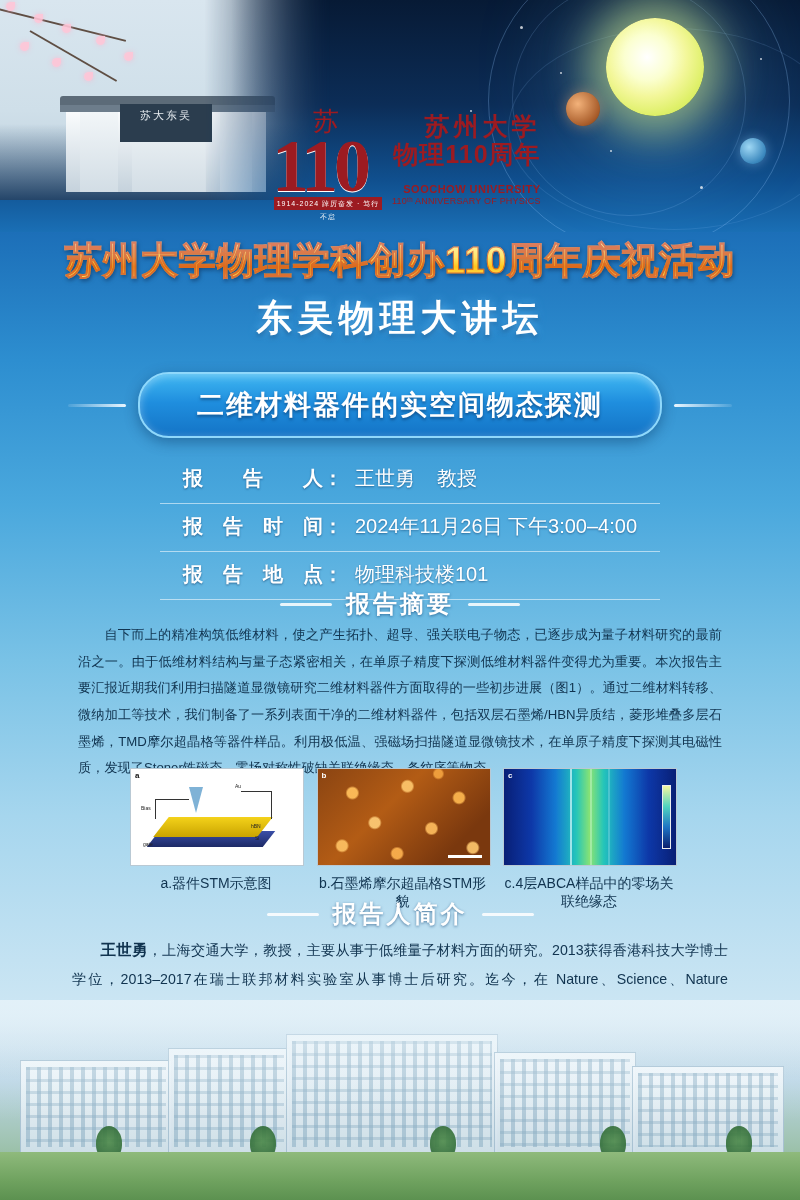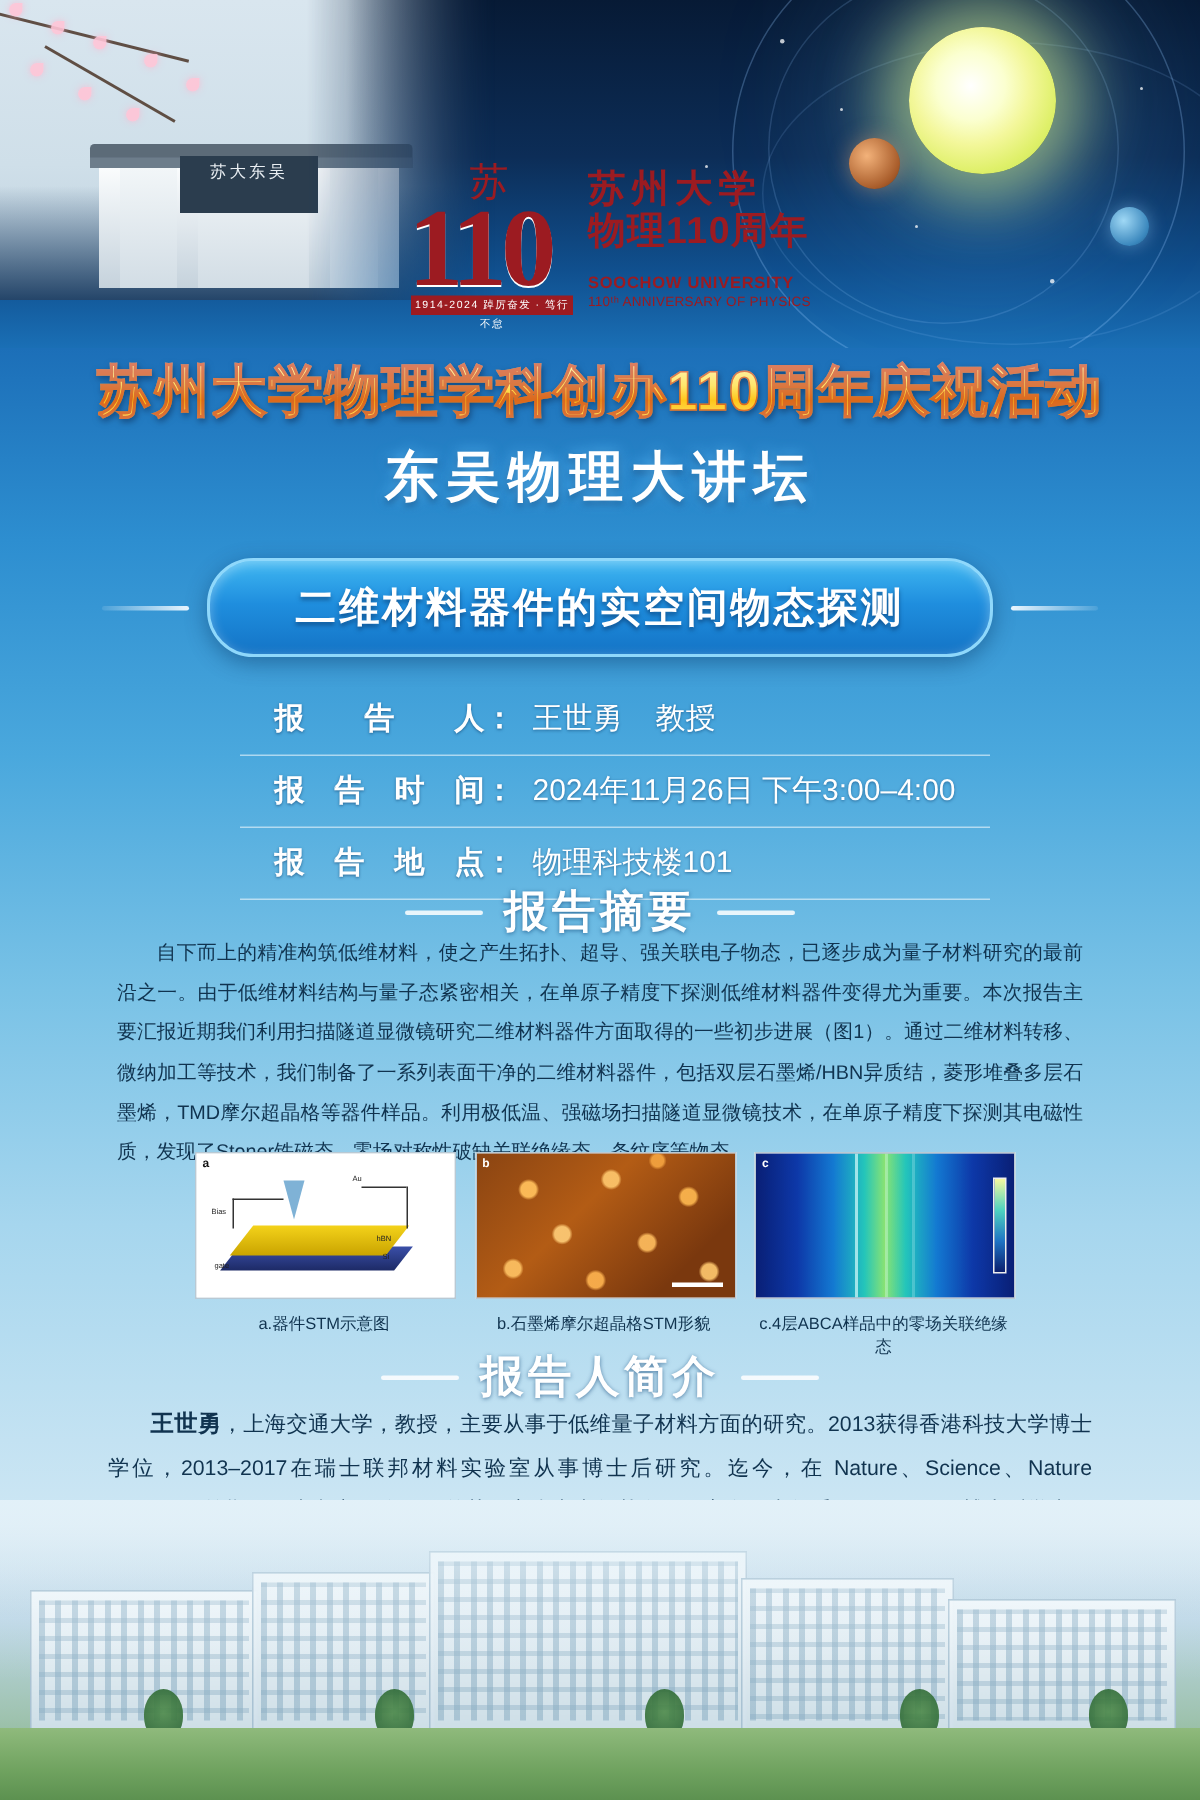--- a/index.html
+++ b/index.html
@@ -166,20 +166,21 @@
     background: #9c1b21;
     color: #fff;
     font-size: 7px;
     text-align: center;
     line-height: 13px;
     letter-spacing: 1px;
   }
   .logo-text {
     color: #9c1b21;
     line-height: 1.12;
+    text-align: right;
   }
   .logo-text .l1 {
     font-size: 25px;
     font-weight: bold;
     letter-spacing: 4px;
   }
   .logo-text .l2 {
     font-size: 25px;
     font-weight: bold;
     letter-spacing: 1px;
@@ -291,21 +292,21 @@
     left: 0; width: 800px;
     display: flex; align-items: center; justify-content: center; gap: 14px;
   }
   .sec-dash {
     width: 52px; height: 3px;
     background: #ffffff;
     opacity: .85;
     border-radius: 2px;
   }
   .sec-title {
-    font-size: 29px;
+    font-size: 24px;
     font-weight: bold;
     color: #ffffff;
     letter-spacing: 3px;
     text-shadow: 0 1px 3px rgba(10,60,110,.6);
   }
 
   
   .abstract {
     position: absolute;
     left: 78px; top: 622px; width: 644px;
@@ -326,21 +327,21 @@
   .fig { width: 172px; }
   .fig-img {
     width: 172px; height: 96px;
     border: 1px solid #b9c9d4;
     position: relative;
     overflow: hidden;
     background: #fff;
   }
   .fig-cap {
     margin-top: 9px;
-    font-size: 11px;
+    font-size: 14px;
     color: #10334f;
     text-align: center;
   }
   .fig-tag {
     position: absolute;
     left: 4px; top: 2px;
     font-size: 8px; font-weight: bold; color: #111;
   }
   
   .fa-bg { position:absolute; inset:0; background:#ffffff; }

